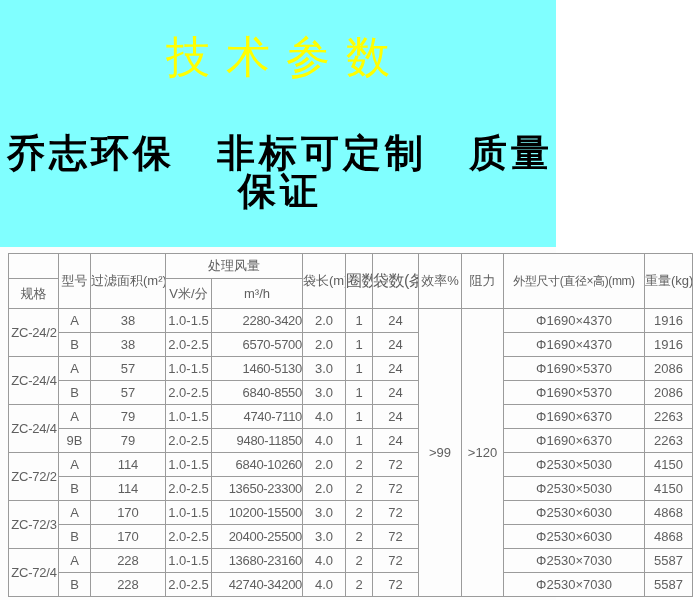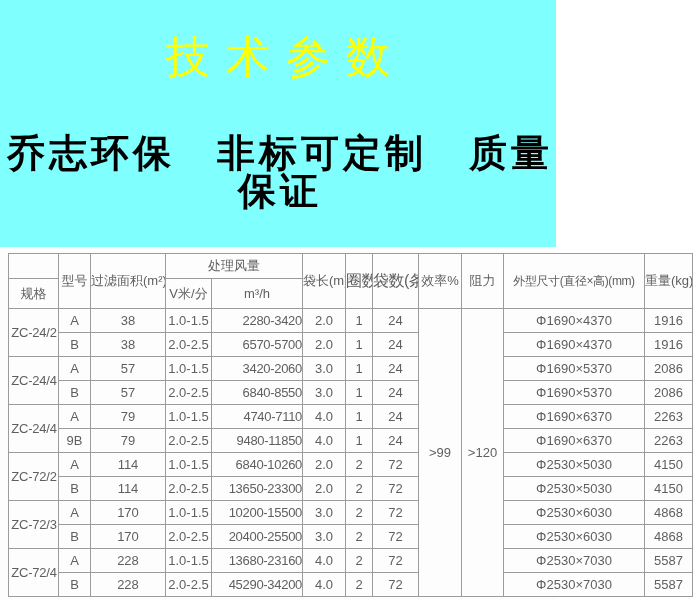--- a/index.html
+++ b/index.html
@@ -141,21 +141,21 @@
             <td data-name="circles-cell">1</td>
             <td data-name="bags-cell">24</td>
             <td data-name="dimensions-cell">Φ1690×4370</td>
             <td data-name="weight-cell">1916</td>
           </tr>
           <tr data-name="table-row">
             <td data-name="spec-cell" rowspan="2" class="spec">ZC-24/4</td>
             <td data-name="model-cell">A</td>
             <td data-name="filter-area-cell">57</td>
             <td data-name="velocity-cell">1.0-1.5</td>
-            <td data-name="airflow-cell">3420-2060</td>
+            <td data-name="airflow-cell">1460-5130</td>
             <td data-name="bag-length-cell">3.0</td>
             <td data-name="circles-cell">1</td>
             <td data-name="bags-cell">24</td>
             <td data-name="dimensions-cell">Φ1690×5370</td>
             <td data-name="weight-cell">2086</td>
           </tr>
           <tr data-name="table-row">
             <td data-name="model-cell">B</td>
             <td data-name="filter-area-cell">57</td>
             <td data-name="velocity-cell">2.0-2.5</td>
@@ -244,21 +244,21 @@
             <td data-name="bag-length-cell">4.0</td>
             <td data-name="circles-cell">2</td>
             <td data-name="bags-cell">72</td>
             <td data-name="dimensions-cell">Φ2530×7030</td>
             <td data-name="weight-cell">5587</td>
           </tr>
           <tr data-name="table-row">
             <td data-name="model-cell">B</td>
             <td data-name="filter-area-cell">228</td>
             <td data-name="velocity-cell">2.0-2.5</td>
-            <td data-name="airflow-cell">45290-34200</td>
+            <td data-name="airflow-cell">42740-34200</td>
             <td data-name="bag-length-cell">4.0</td>
             <td data-name="circles-cell">2</td>
             <td data-name="bags-cell">72</td>
             <td data-name="dimensions-cell">Φ2530×7030</td>
             <td data-name="weight-cell">5587</td>
           </tr>
         </tbody>
     </table>
   </div>
 

